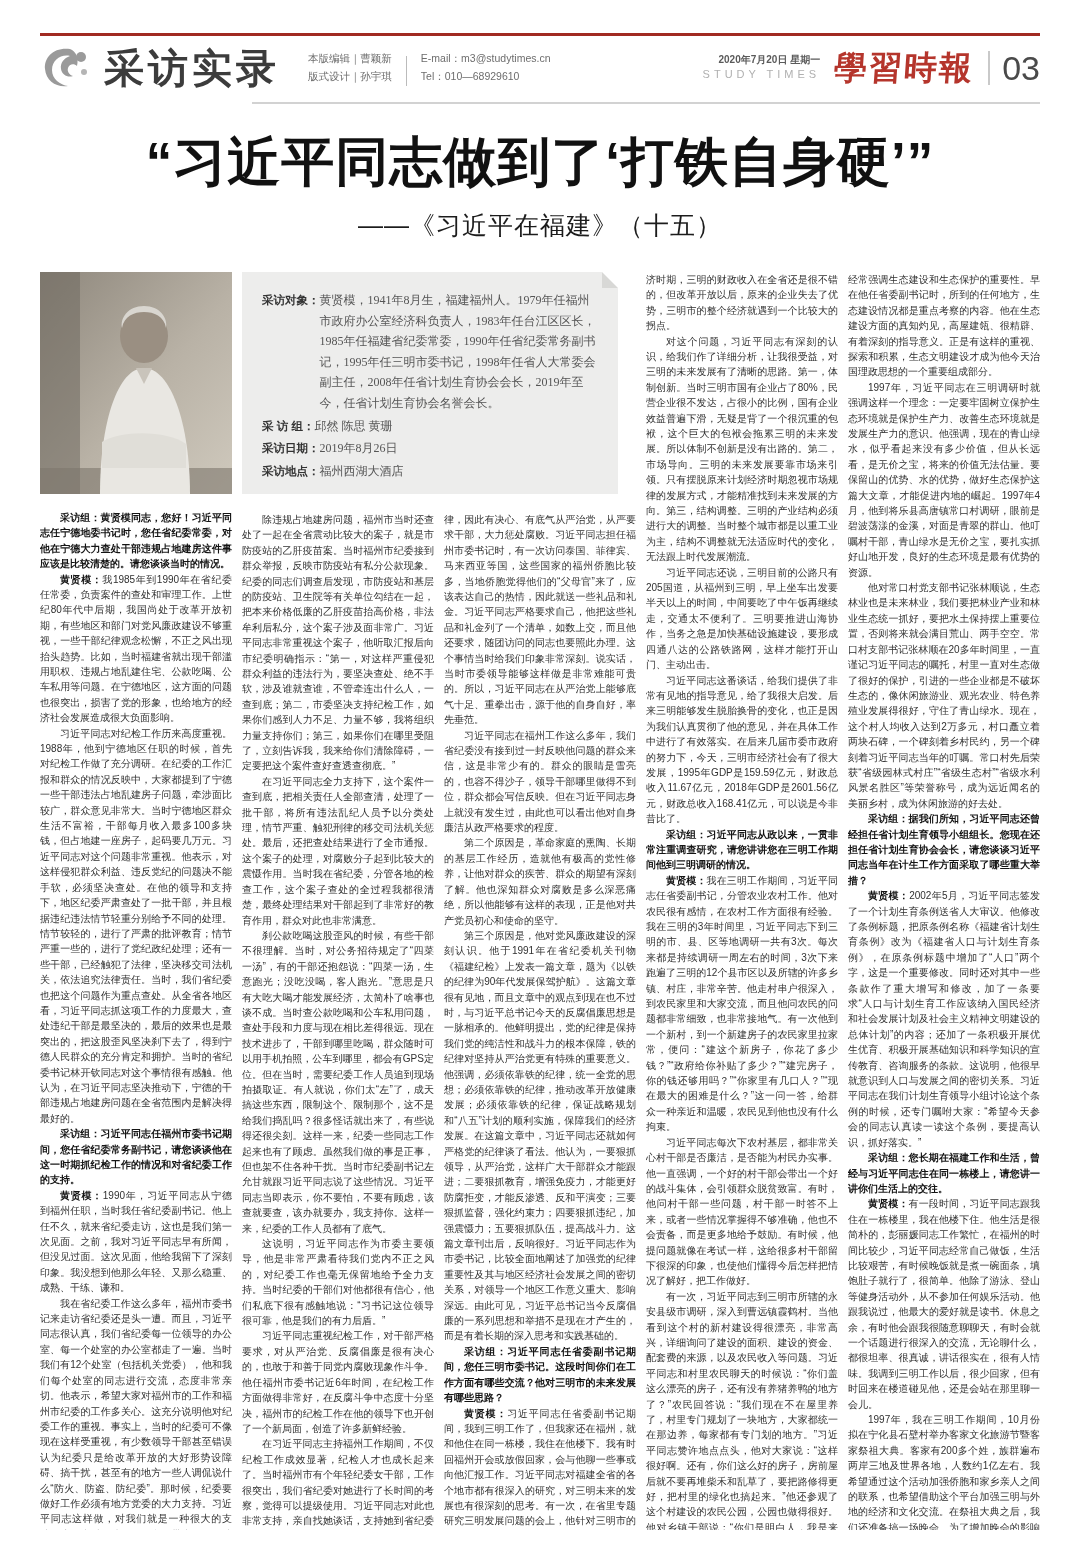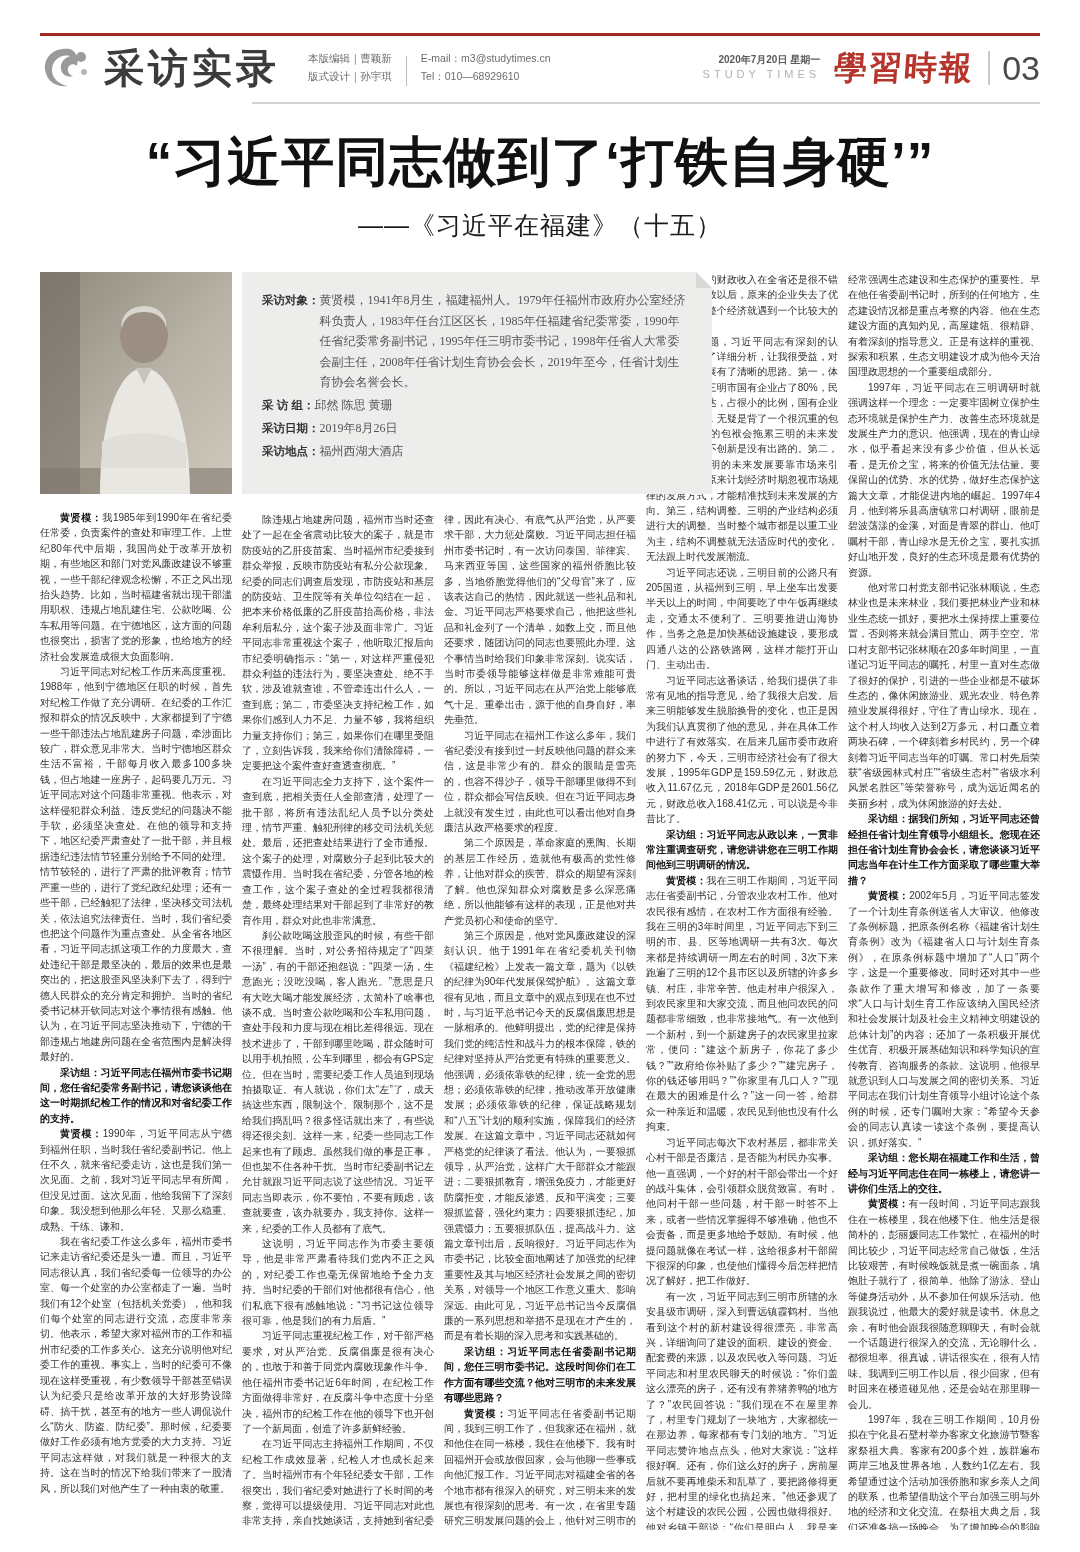--- a/index.html
+++ b/index.html
@@ -35,21 +35,21 @@
   .col p{margin:0;text-indent:2em;}
   .col p.noindent{text-indent:0;}
   .col p.q{font-weight:bold;color:#141414;}
   .col b{color:#141414;}
   .col-pad{padding-top:240px;box-sizing:border-box;}
   
   .photo{width:192px;height:222px;margin-bottom:16px;overflow:hidden;background:#b9b2a8;}
   .photo svg{display:block;}
   
   .meta-box{
-    position:absolute;left:202px;top:0;width:470px;height:222px;box-sizing:border-box;
+    position:absolute;left:202px;top:0;width:376px;height:222px;box-sizing:border-box;
     background:#ededec;padding:18px 22px 0 20px;
     font-family:"Liberation Serif","DejaVu Serif",serif;font-size:12px;line-height:1.72;color:#555;
   }
   .meta-box:before{content:"";position:absolute;top:0;right:0;border-style:solid;
     border-width:0 16px 16px 0;border-color:#fff #fff #d8d8d6 #d8d8d6;}
   .meta-row{display:flex;margin-bottom:2px;}
   .meta-label{font-weight:bold;color:#333;white-space:nowrap;flex:0 0 auto;font-family:"Liberation Sans","DejaVu Sans",sans-serif;font-size:11.5px;padding-top:1px;}
   .meta-value{flex:1;}
 </style>
 </head>
@@ -111,20 +111,21 @@
           <rect width="40" height="222" fill="#6f6a61" opacity="0.55"></rect>
           <rect y="196" width="192" height="26" fill="#7d776d" opacity="0.6"></rect>
           <ellipse cx="104" cy="64" rx="24" ry="27" fill="#9a8f82"></ellipse>
           <path d="M104 34 C88 34 80 46 82 56 C84 44 94 40 104 40 C114 40 124 44 126 56 C128 46 120 34 104 34 Z" fill="#d9d6d0"></path>
           <path d="M60 222 C60 150 78 96 104 96 C130 96 150 150 150 222 Z" fill="#e9e7e2"></path>
           <path d="M96 96 L104 112 L112 96 Z" fill="#c9c4bb"></path>
           <path d="M62 170 C80 158 128 158 146 172 L146 196 L62 196 Z" fill="#e0ded8"></path>
         </svg>
       </div>
       <div class="col-text">
+          <p class="q"><b>采访组：</b>黄贤模同志，您好！习近平同志任宁德地委书记时，您任省纪委常委，对他在宁德大力查处干部违规占地建房这件事应该是比较清楚的。请您谈谈当时的情况。</p>
           <p class=""><b>黄贤模：</b>我1985年到1990年在省纪委任常委，负责案件的查处和审理工作。上世纪80年代中后期，我国尚处于改革开放初期，有些地区和部门对党风廉政建设不够重视，一些干部纪律观念松懈，不正之风出现抬头趋势。比如，当时福建省就出现干部滥用职权、违规占地乱建住宅、公款吃喝、公车私用等问题。在宁德地区，这方面的问题也很突出，损害了党的形象，也给地方的经济社会发展造成很大负面影响。</p>
           <p class="">习近平同志对纪检工作历来高度重视。1988年，他到宁德地区任职的时候，首先对纪检工作做了充分调研。在纪委的工作汇报和群众的情况反映中，大家都提到了宁德一些干部违法占地乱建房子问题，牵涉面比较广，群众意见非常大。当时宁德地区群众生活不富裕，干部每月收入最多100多块钱，但占地建一座房子，起码要几万元。习近平同志对这个问题非常重视。他表示，对这样侵犯群众利益、违反党纪的问题决不能手软，必须坚决查处。在他的领导和支持下，地区纪委严肃查处了一批干部，并且根据违纪违法情节轻重分别给予不同的处理。情节较轻的，进行了严肃的批评教育；情节严重一些的，进行了党纪政纪处理；还有一些干部，已经触犯了法律，坚决移交司法机关，依法追究法律责任。当时，我们省纪委也把这个问题作为重点查处。从全省各地区看，习近平同志抓这项工作的力度最大，查处违纪干部是最坚决的，最后的效果也是最突出的，把这股歪风坚决刹下去了，得到宁德人民群众的充分肯定和拥护。当时的省纪委书记林开钦同志对这个事情很有感触。他认为，在习近平同志坚决推动下，宁德的干部违规占地建房问题在全省范围内是解决得最好的。</p>
           <p class="q"><b>采访组：</b>习近平同志任福州市委书记期间，您任省纪委常务副书记，请您谈谈他在这一时期抓纪检工作的情况和对省纪委工作的支持。</p>
           <p class=""><b>黄贤模：</b>1990年，习近平同志从宁德到福州任职，当时我任省纪委副书记。他上任不久，就来省纪委走访，这也是我们第一次见面。之前，我对习近平同志早有所闻，但没见过面。这次见面，他给我留下了深刻印象。我没想到他那么年轻、又那么稳重、成熟、干练、谦和。</p>
           <p class="">我在省纪委工作这么多年，福州市委书记来走访省纪委还是头一遭。而且，习近平同志很认真，我们省纪委每一位领导的办公室、每一个处室的办公室都走了一遍。当时我们有12个处室（包括机关党委），他和我们每个处室的同志进行交流，态度非常亲切。他表示，希望大家对福州市的工作和福州市纪委的工作多关心。这充分说明他对纪委工作的重视。事实上，当时的纪委可不像现在这样受重视，有少数领导干部甚至错误认为纪委只是给改革开放的大好形势设障碍、搞干扰，甚至有的地方一些人调侃说什么“防火、防盗、防纪委”。那时候，纪委要做好工作必须有地方党委的大力支持。习近平同志这样做，对我们就是一种很大的支持。这在当时的情况下给我们带来了一股清风，所以我们对他产生了一种由衷的敬重。</p>
         </div>
     </div>
 
     <div class="col col-pad">
         <p class="">除违规占地建房问题，福州市当时还查处了一起在全省震动比较大的案子，就是市防疫站的乙肝疫苗案。当时福州市纪委接到群众举报，反映市防疫站有私分公款现象。纪委的同志们调查后发现，市防疫站和基层的防疫站、卫生院等有关单位勾结在一起，把本来价格低廉的乙肝疫苗抬高价格，非法牟利后私分，这个案子涉及面非常广。习近平同志非常重视这个案子，他听取汇报后向市纪委明确指示：“第一，对这样严重侵犯群众利益的违法行为，要坚决查处、绝不手软，涉及谁就查谁，不管牵连出什么人，一查到底；第二，市委坚决支持纪检工作，如果你们感到人力不足、力量不够，我将组织力量支持你们；第三，如果你们在哪里受阻了，立刻告诉我，我来给你们清除障碍，一定要把这个案件查好查透查彻底。”</p>

